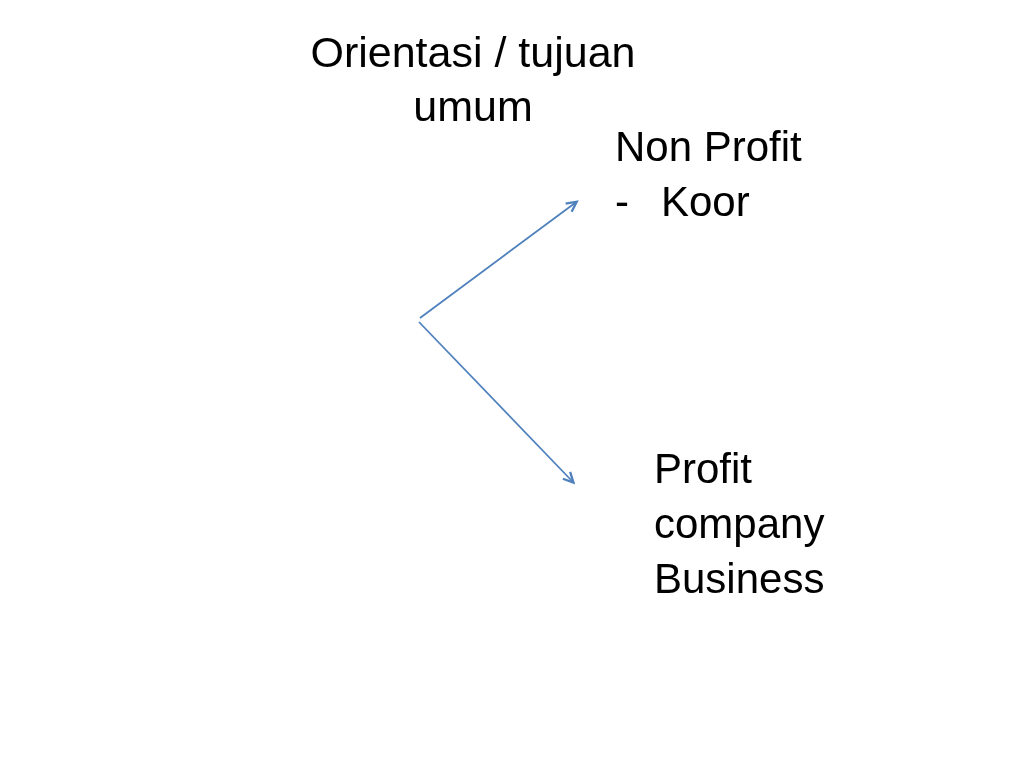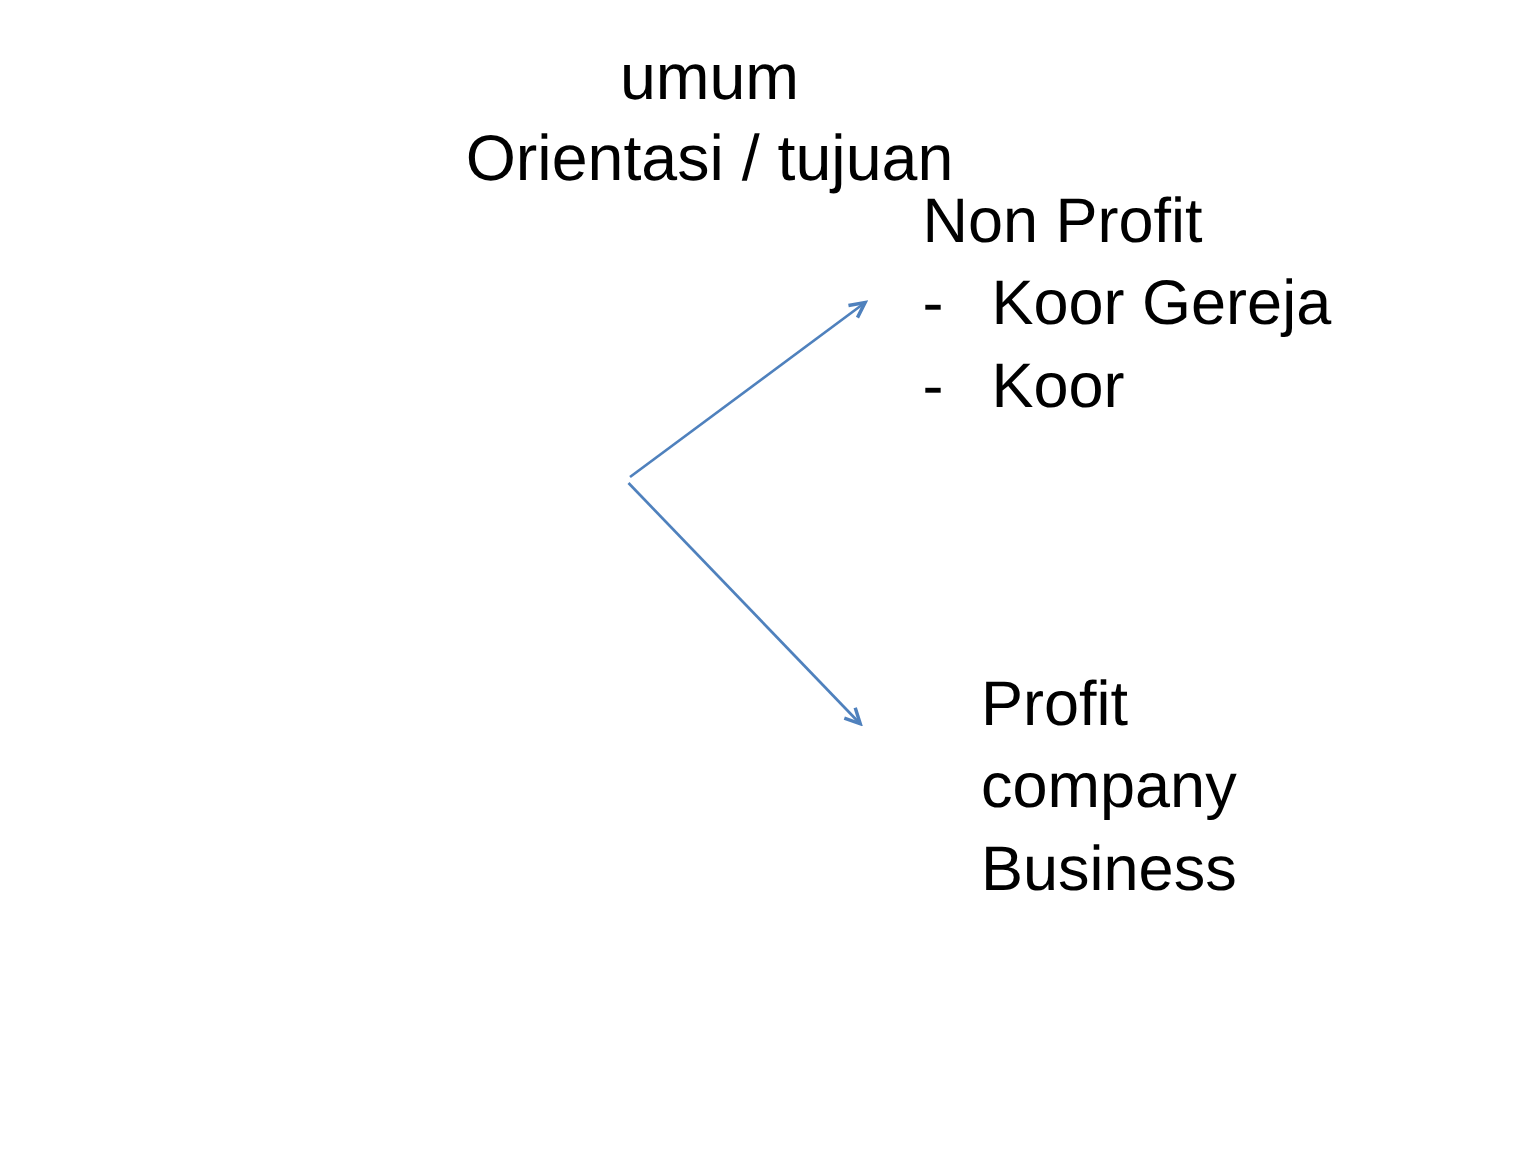--- a/index.html
+++ b/index.html
@@ -70,41 +70,38 @@
     line-height: 55px;
     white-space: nowrap;
   }
 </style>
 </head>
 <body>
 
 <div class="slide">
 
   <div class="title">
+    <div>Orientasi / tujuan</div>
     <div>umum</div>
-    <div>Orientasi / tujuan</div>
   </div>
 
 
   <svg class="arrows" width="1024" height="768" viewBox="0 0 1024 768" xmlns="http://www.w3.org/2000/svg">
     <defs>
       <marker id="arrowhead" markerWidth="8" markerHeight="8" viewBox="0 0 10 10" refX="7" refY="5" orient="auto" markerUnits="strokeWidth">
         <path d="M1.5,1.5 L8.5,5 L1.5,8.5" fill="none" stroke="#4f81bd" stroke-width="1.6"></path>
       </marker>
     </defs>
     <line x1="420" y1="318" x2="575" y2="203" stroke="#4f81bd" stroke-width="1.8" marker-end="url(#arrowhead)"></line>
     <line x1="419" y1="322" x2="572" y2="481" stroke="#4f81bd" stroke-width="1.8" marker-end="url(#arrowhead)"></line>
   </svg>
 
   <div class="np-block">
     <div class="np-heading">Non Profit</div>
     <div class="np-item">
-      <span class="dash">-</span><span>Koor Gereja</span>
-    </div>
-    <div class="np-item">
       <span class="dash">-</span><span>Koor</span>
     </div>
   </div>
 
   <div class="profit-block">
     <div>Profit</div>
     <div>company</div>
     <div>Business</div>
   </div>
 

